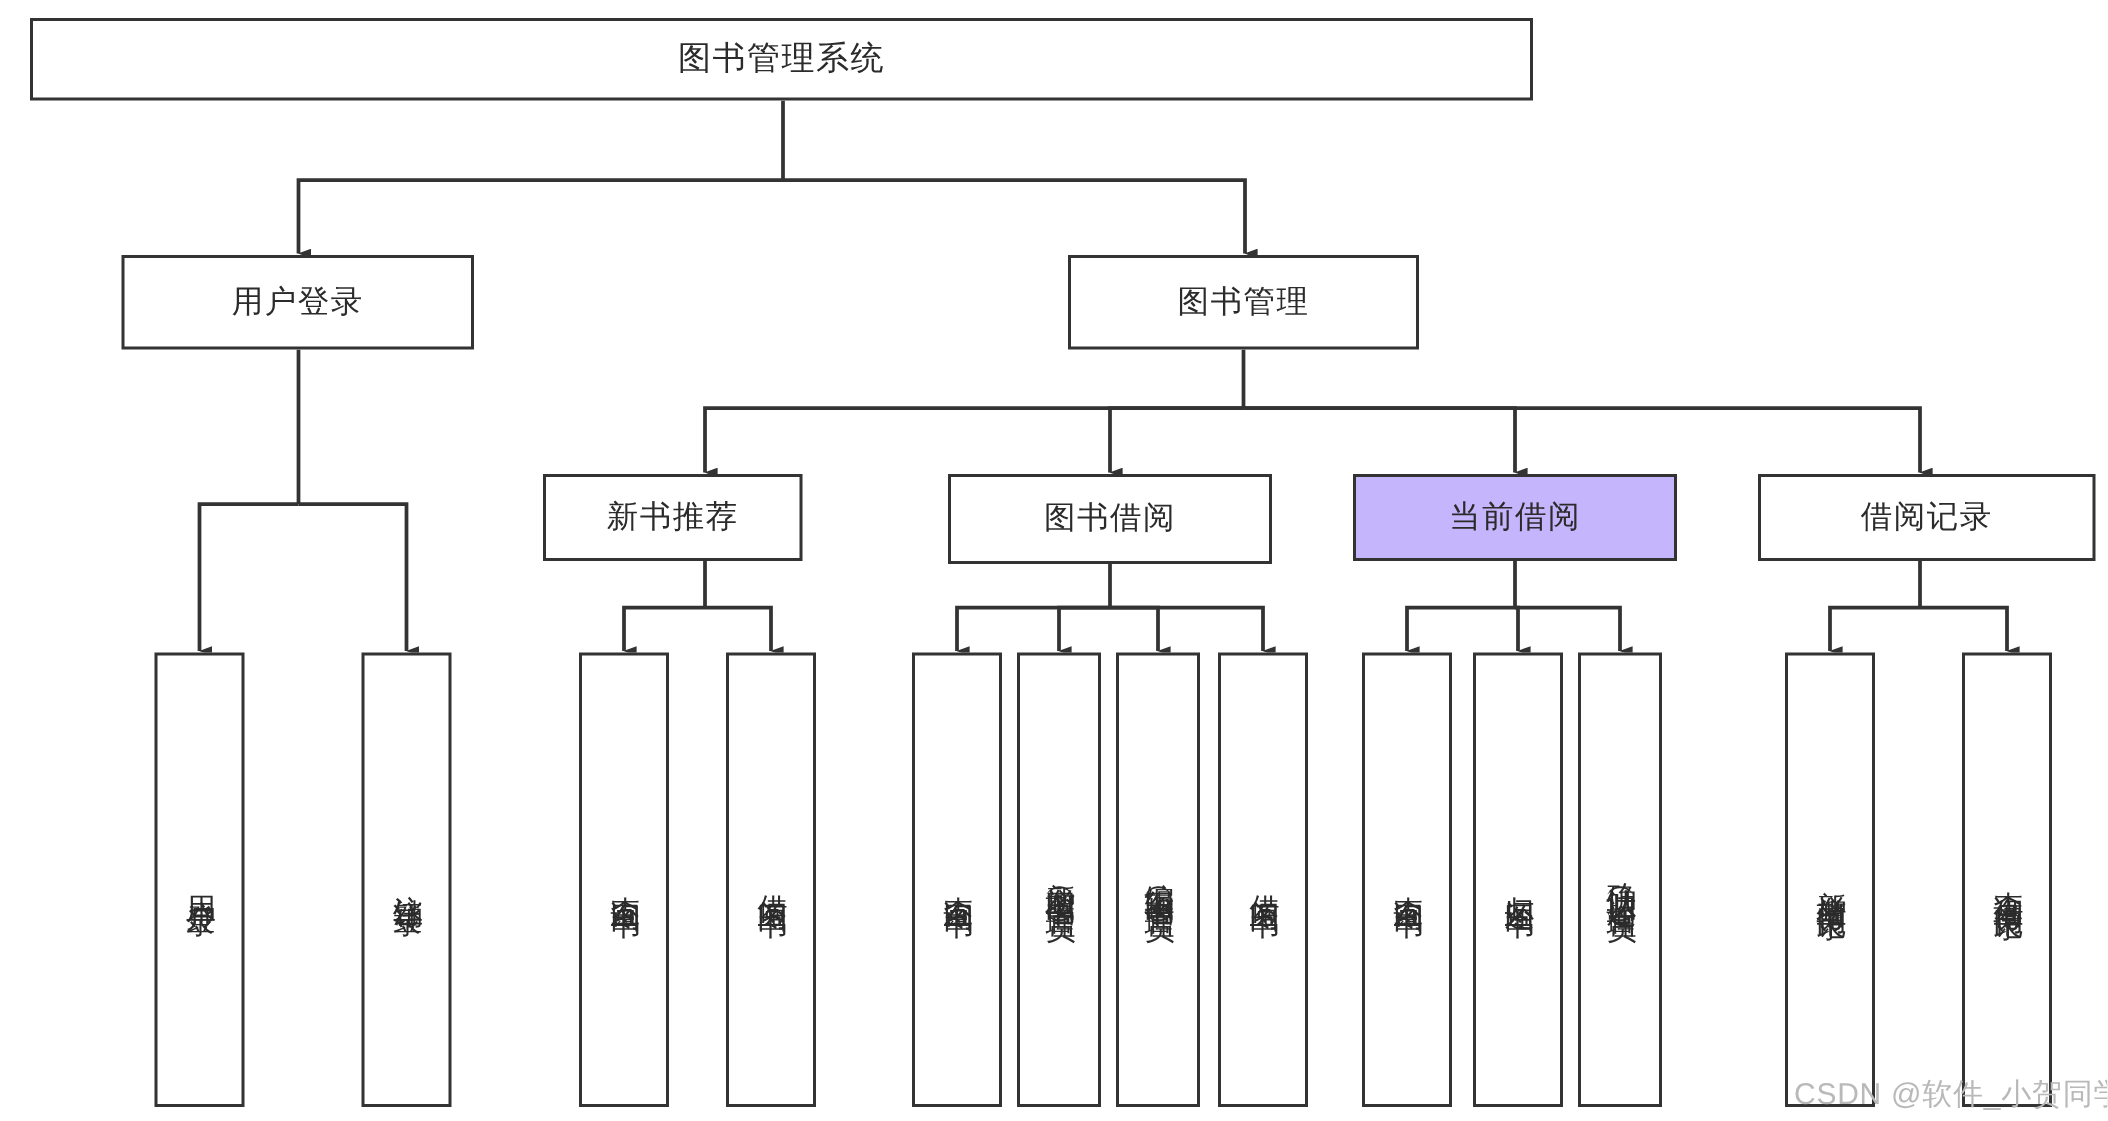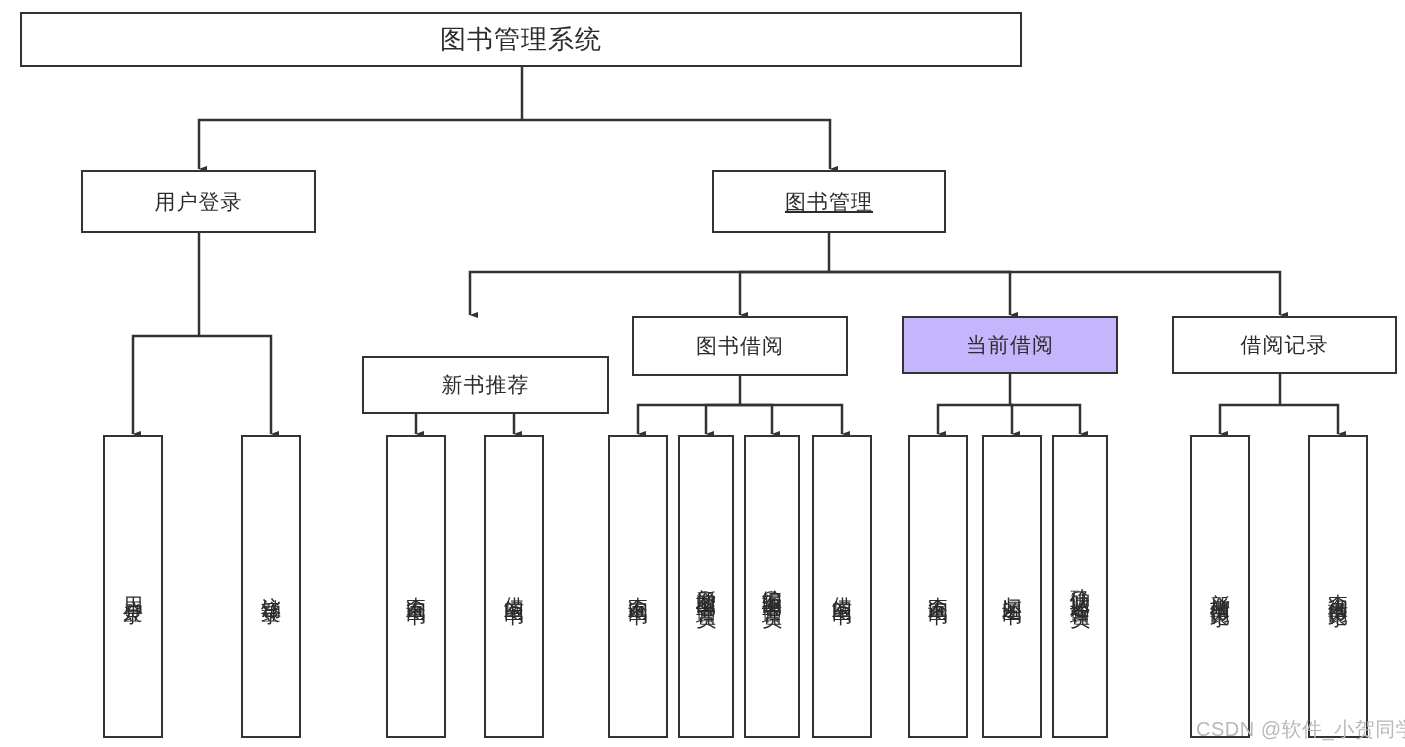--- a/index.html
+++ b/index.html
@@ -36,21 +36,21 @@
     justify-content: center;
     color: #2b2b2b;
     letter-spacing: 1px;
   }
   .node-box.horiz {
     font-size: 21px;
     line-height: 1.2;
     white-space: nowrap;
   }
   .node-box.root {
-    font-size: 26px;
+    font-size: 22px;
   }
   .node-box.vert {
     writing-mode: vertical-rl;
     text-orientation: upright;
     font-size: 20px;
     line-height: 1.45;
     letter-spacing: 3px;
     padding: 6px 0;
     text-align: center;
   }
@@ -107,24 +107,24 @@
       </g>
   </svg>
 
   <div id="nodes-layer">
       <div class="node-box horiz root" style="left: 20px; top: 12px; width: 1002px; height: 55px; border-color: rgb(51, 51, 51); background: rgb(255, 255, 255); color: rgb(43, 43, 43);">
         <span class="node-label">图书管理系统</span>
       </div>
       <div class="node-box horiz" style="left: 81px; top: 170px; width: 235px; height: 63px; border-color: rgb(51, 51, 51); background: rgb(255, 255, 255); color: rgb(43, 43, 43);">
         <span class="node-label">用户登录</span>
       </div>
-      <div class="node-box horiz" style="left: 712px; top: 170px; width: 234px; height: 63px; border-color: rgb(51, 51, 51); background: rgb(255, 255, 255); color: rgb(43, 43, 43); text-decoration: underline;">
+      <div class="node-box horiz" style="left: 712px; top: 170px; width: 234px; height: 63px; border-color: rgb(51, 51, 51); background: rgb(255, 255, 255); color: rgb(43, 43, 43);">
         <span class="node-label">图书管理</span>
       </div>
-      <div class="node-box horiz" style="left: 362px; top: 316px; width: 247px; height: 58px; border-color: rgb(51, 51, 51); background: rgb(255, 255, 255); color: rgb(43, 43, 43); margin-top: 40px;">
+      <div class="node-box horiz" style="left: 362px; top: 316px; width: 173px; height: 58px; border-color: rgb(51, 51, 51); background: rgb(255, 255, 255); color: rgb(43, 43, 43);">
         <span class="node-label">新书推荐</span>
       </div>
       <div class="node-box horiz" style="left: 632px; top: 316px; width: 216px; height: 60px; border-color: rgb(51, 51, 51); background: rgb(255, 255, 255); color: rgb(43, 43, 43);">
         <span class="node-label">图书借阅</span>
       </div>
       <div class="node-box horiz" style="left: 902px; top: 316px; width: 216px; height: 58px; border-color: rgb(51, 51, 51); background: #c4b5fd; color: rgb(43, 43, 43);">
         <span class="node-label">当前借阅</span>
       </div>
       <div class="node-box horiz" style="left: 1172px; top: 316px; width: 225px; height: 58px; border-color: rgb(51, 51, 51); background: rgb(255, 255, 255); color: rgb(43, 43, 43);">
         <span class="node-label">借阅记录</span>

